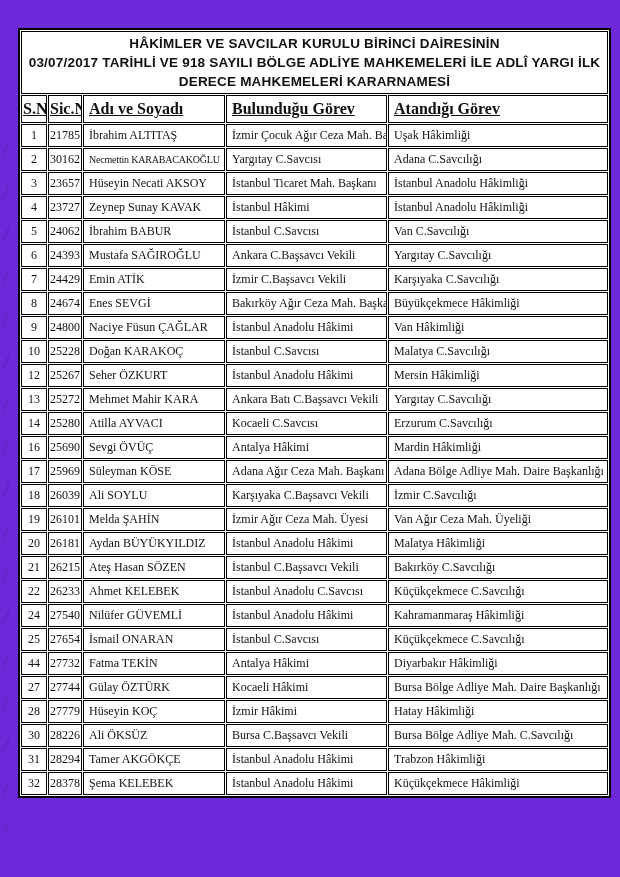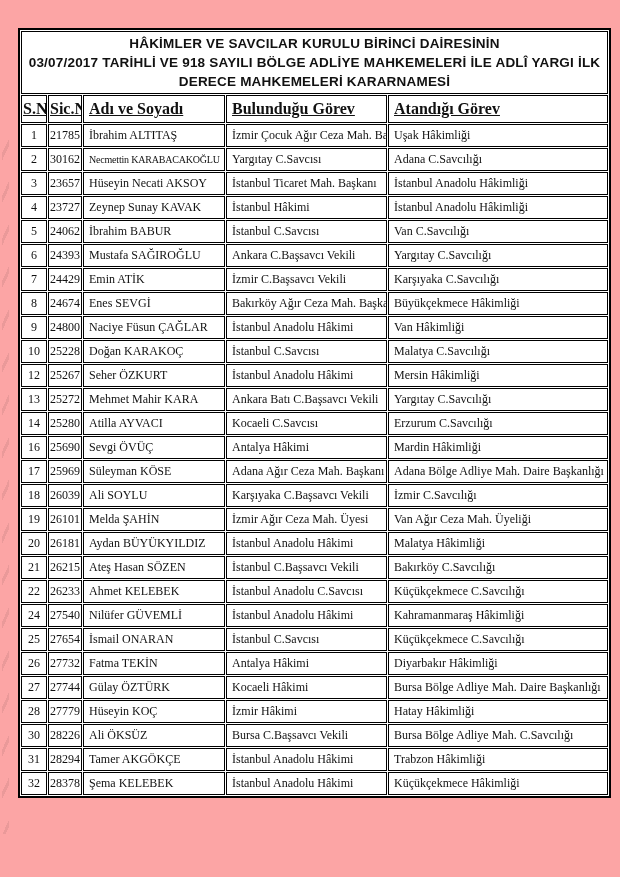--- a/index.html
+++ b/index.html
@@ -12,21 +12,21 @@
     height: 877px;
     position: relative;
     font-family: "Liberation Serif", serif;
     color: #111111;
     overflow: hidden;
   }
   .page {
     position: absolute;
     left: 0; top: 0;
     width: 620px; height: 877px;
-    background: #fca5a5;
+    background: #6d28d9;
   }
   
   .scan-artifacts {
     position: absolute;
     left: 2px; top: 118px;
     width: 7px; height: 716px;
     background: repeating-linear-gradient(
       115deg,
       transparent 0px, transparent 15px,
       rgba(0,0,0,0.07) 15px, rgba(0,0,0,0.07) 18px
@@ -262,21 +262,21 @@
           <td class="c4">Kahramanmaraş Hâkimliği</td>
         </tr>
         <tr>
           <td class="c0">25</td>
           <td class="c1">27654</td>
           <td class="c2">İsmail ONARAN</td>
           <td class="c3">İstanbul C.Savcısı</td>
           <td class="c4">Küçükçekmece C.Savcılığı</td>
         </tr>
         <tr>
-          <td class="c0">26</td>
+          <td class="c0">44</td>
           <td class="c1">27732</td>
           <td class="c2">Fatma TEKİN</td>
           <td class="c3">Antalya Hâkimi</td>
           <td class="c4">Diyarbakır Hâkimliği</td>
         </tr>
         <tr>
           <td class="c0">27</td>
           <td class="c1">27744</td>
           <td class="c2">Gülay ÖZTÜRK</td>
           <td class="c3">Kocaeli Hâkimi</td>

